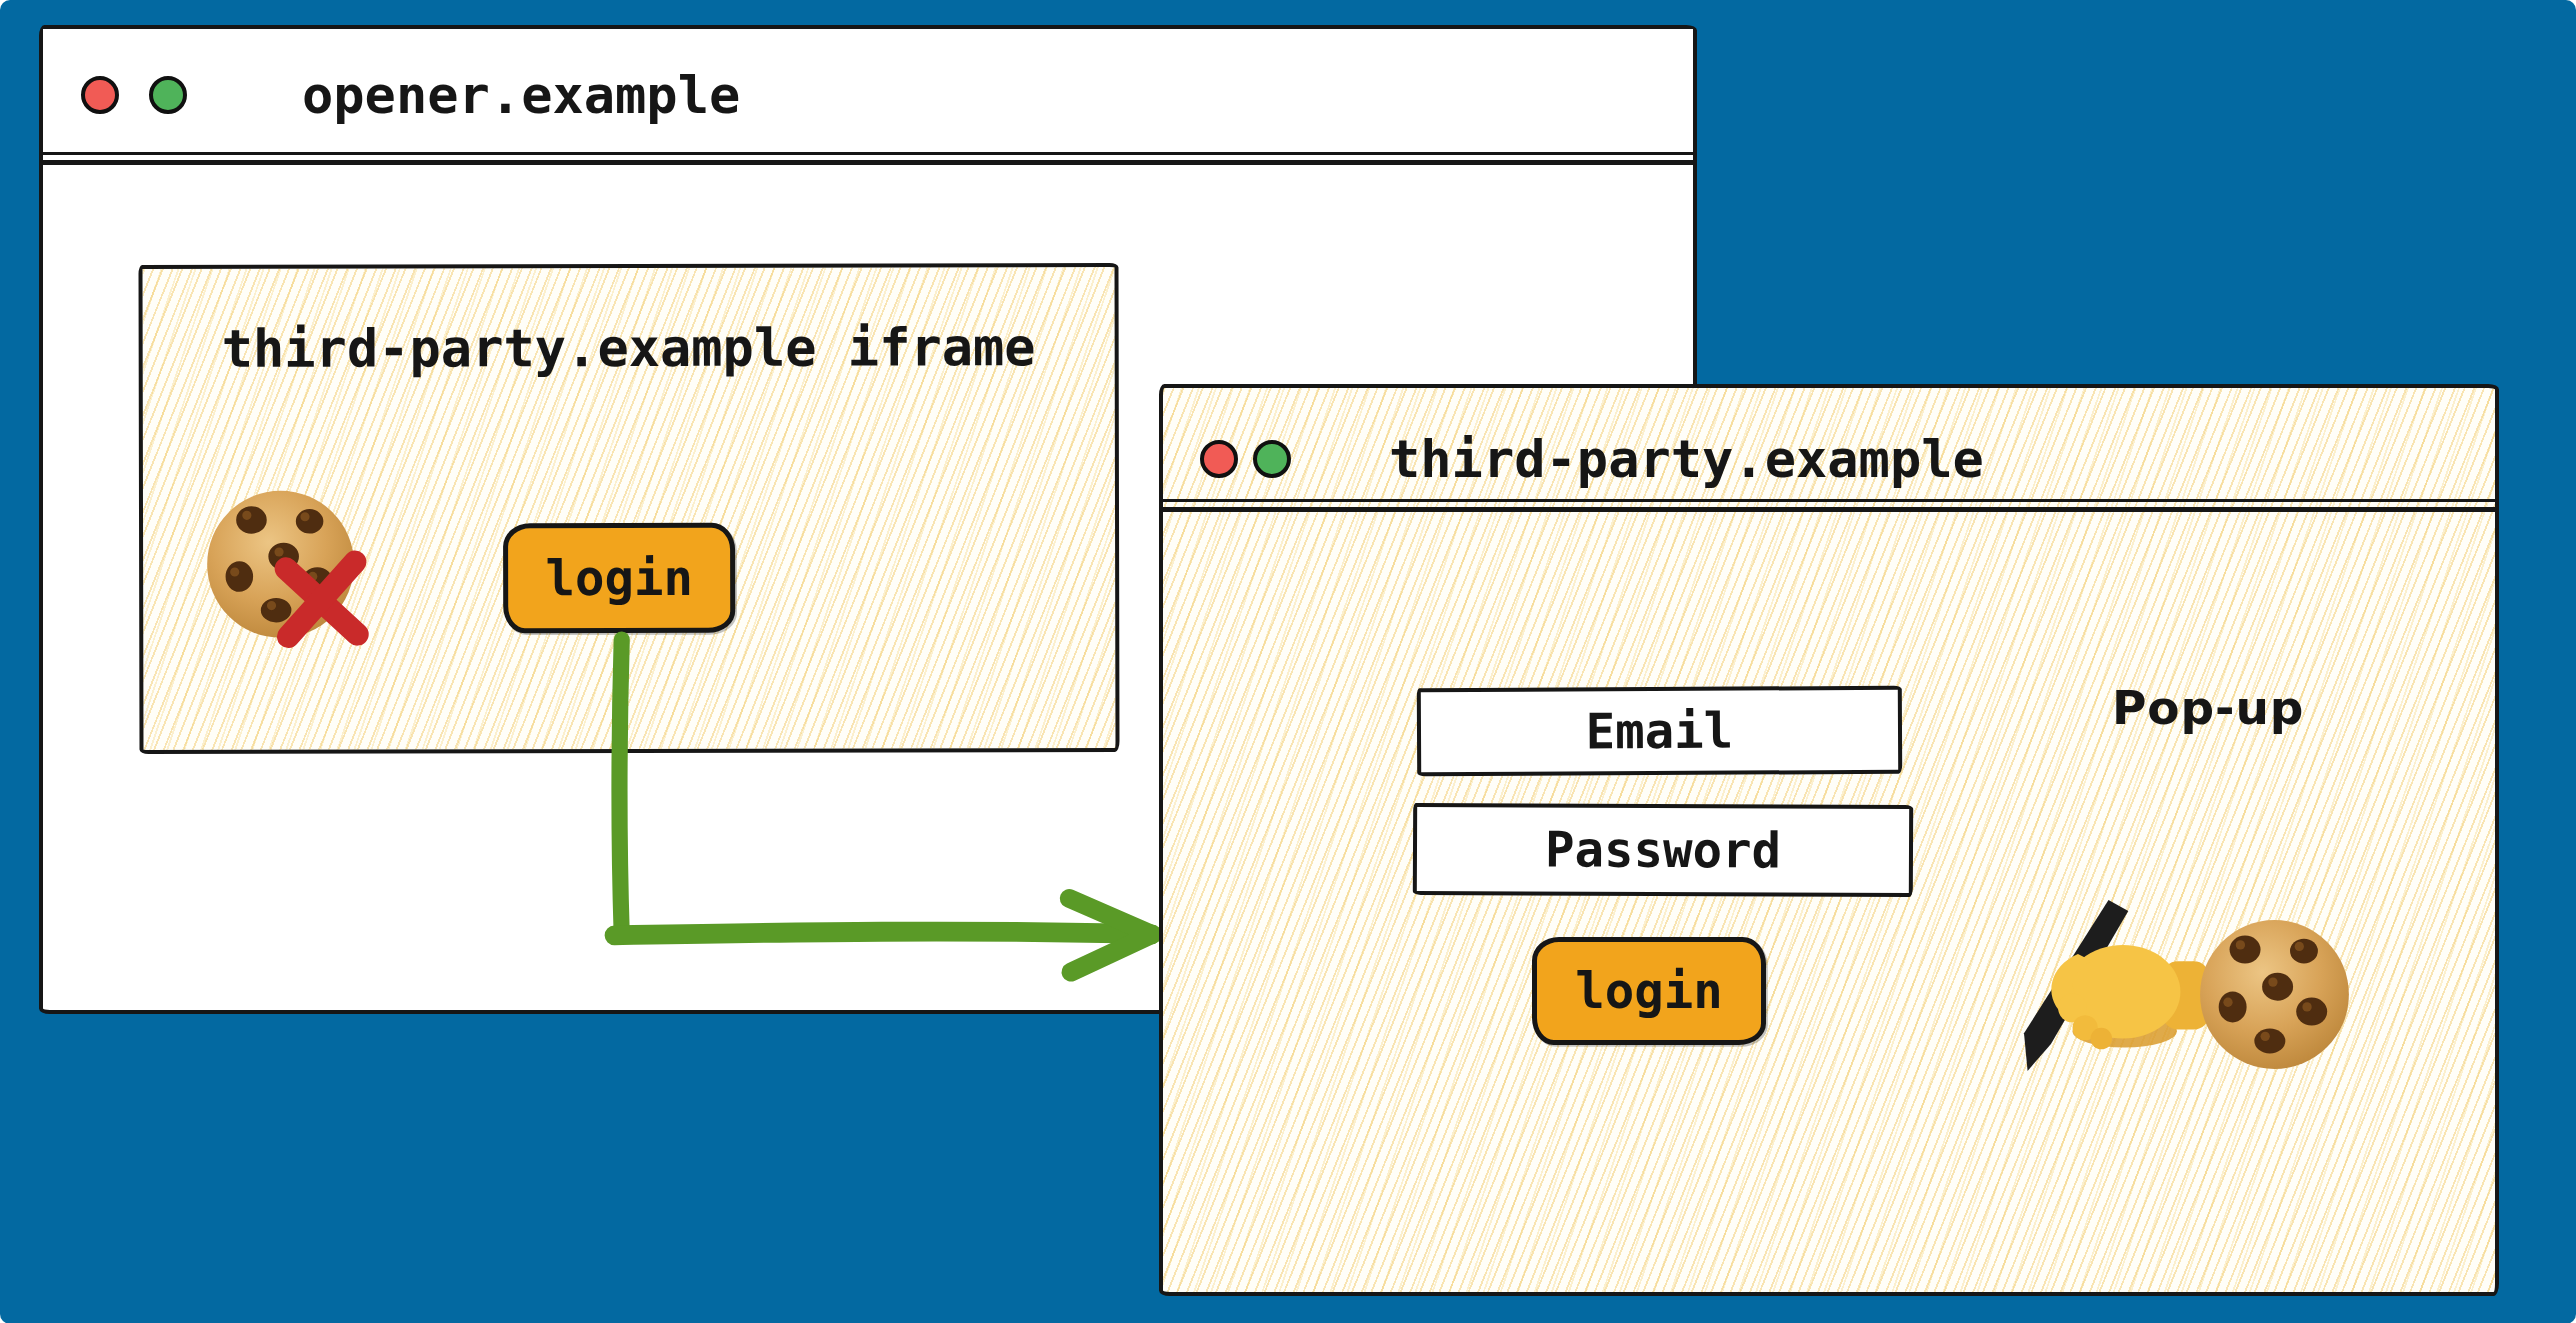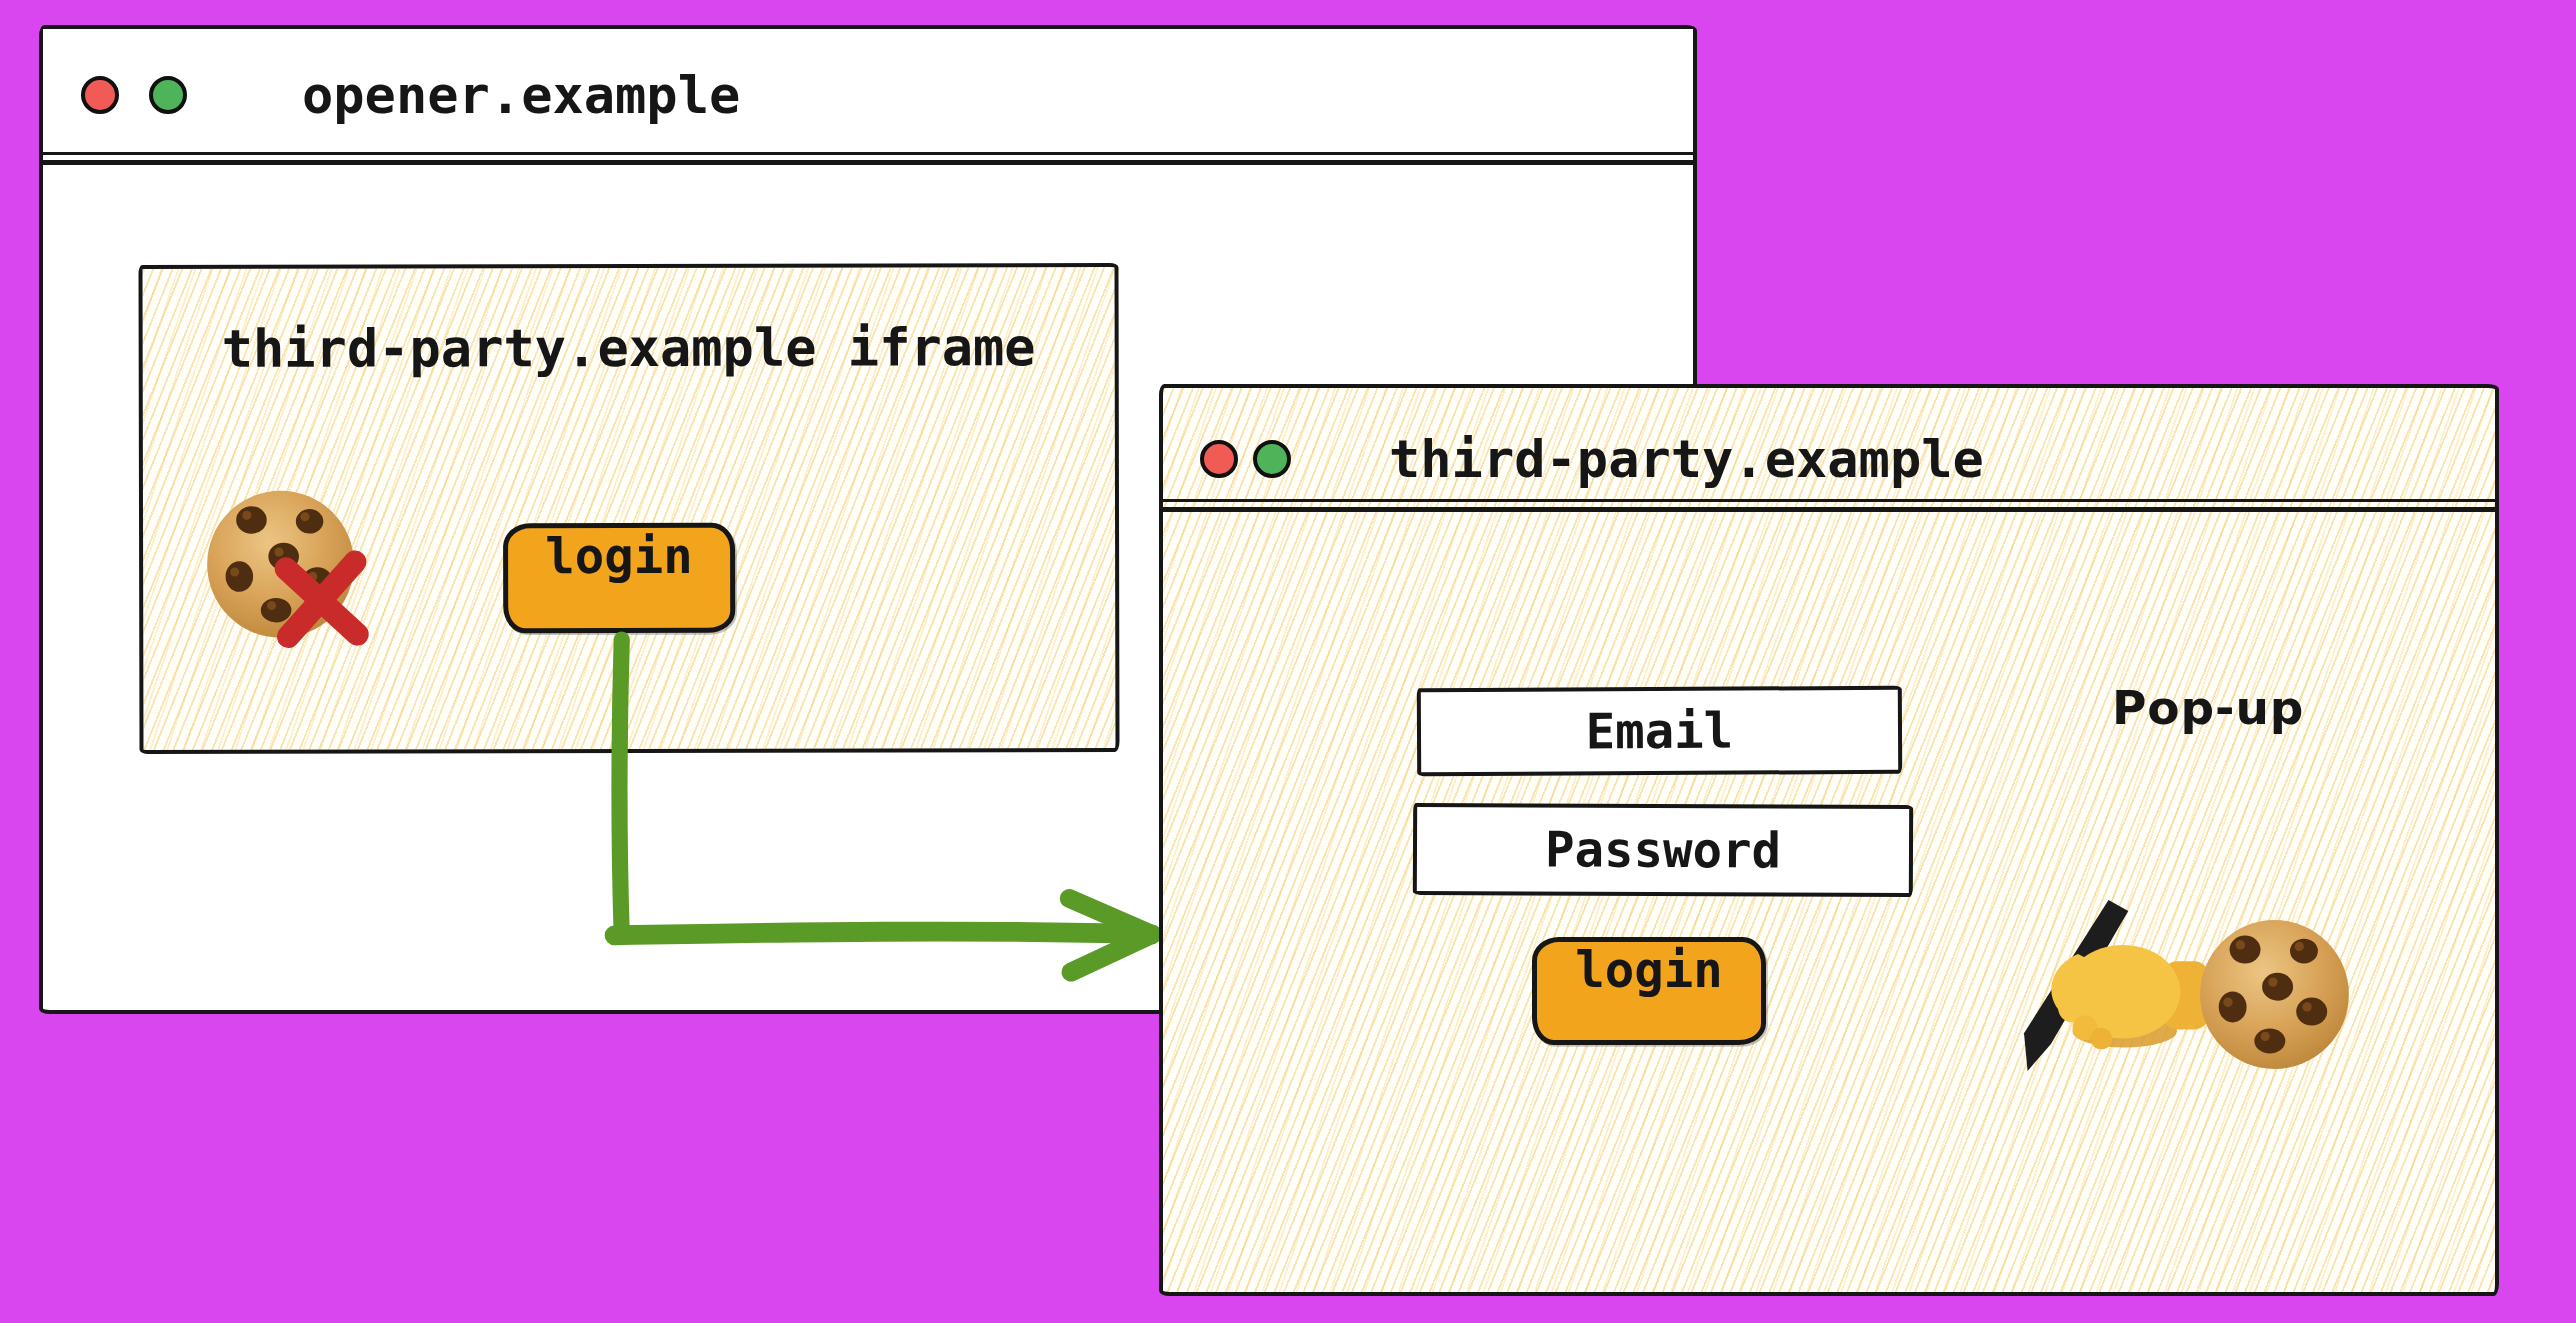--- a/index.html
+++ b/index.html
@@ -1,38 +1,39 @@
 <!DOCTYPE html>
 <html style="font-size:14.4px"><head>
 <meta charset="utf-8">
 <style>
   html,body{margin:0;padding:0;background:#ffffff;}
   #stage{
     position:relative;width:2576px;height:1324px;overflow:hidden;
-    background:#d946ef;
+    background:#0369a1;
     font-family:"DejaVu Sans Mono","Liberation Mono",monospace;
     color:#161616;
+    border-radius:10px;
   }
   
   .sketch-border{border:4.5px solid #161616;}
   .window{position:absolute;background:#ffffff;
     border-radius:5.4px 10.8px 5.4px 10.8px / 10.8px 5.4px 12.6px 5.4px;}
   .titlebar{position:relative;display:flex;align-items:center;
     border-bottom:5.4px solid #161616;}
   .titlebar::after{content:"";position:absolute;left:0;right:0;bottom:5.4px;height:2.7px;background:#161616;}
   .light{width:38px;height:38px;border:4.5px solid #101010;border-radius:50%;box-sizing:border-box;flex:0 0 auto;}
   .win-title{font-weight:bold;font-size:52px;letter-spacing:0px;white-space:nowrap;}
   .hatch{
     background-color:#fffef8;
     background-image:
       repeating-linear-gradient(112deg, rgba(242,203,110,0.50) 0px, rgba(242,203,110,0.50) 1.8px, transparent 1.8px, transparent 9px),
       repeating-linear-gradient(109deg, rgba(247,222,154,0.45) 0.9px, rgba(247,222,154,0.45) 2.7px, transparent 2.7px, transparent 17px);
   }
   .btn{
-    position:absolute;display:flex;justify-content:center;
+    position:absolute;display:flex;align-items:center;justify-content:center;
     background:#f2a41c;border:5.4px solid #161616;box-sizing:border-box;
     border-radius:27px 23.4px 27px 21.6px / 23.4px 27px 21.6px 27px;
     font-weight:bold;font-size:49px;color:#161616;cursor:pointer;
     box-shadow:1.8px 1.8px 0 rgba(20,20,20,0.25);
   }
   .field{
     position:absolute;display:flex;align-items:center;justify-content:center;
     background:#ffffff;border:4.5px solid #161616;box-sizing:border-box;
     border-radius:2.7px 8px 3.6px 8px / 8px 3.6px 9px 3.6px;
     font-weight:bold;font-size:49px;color:#161616;

